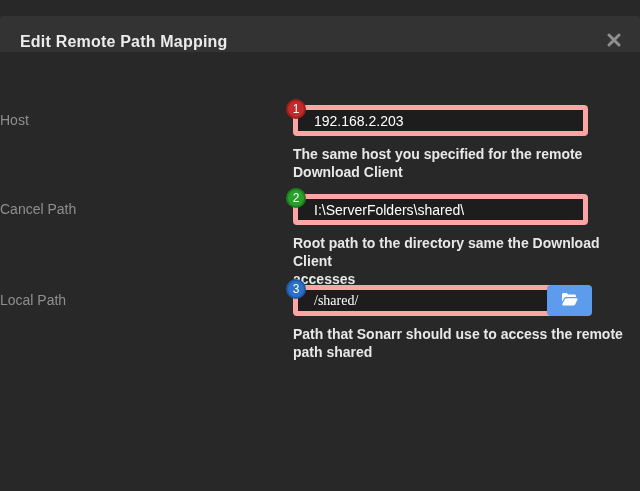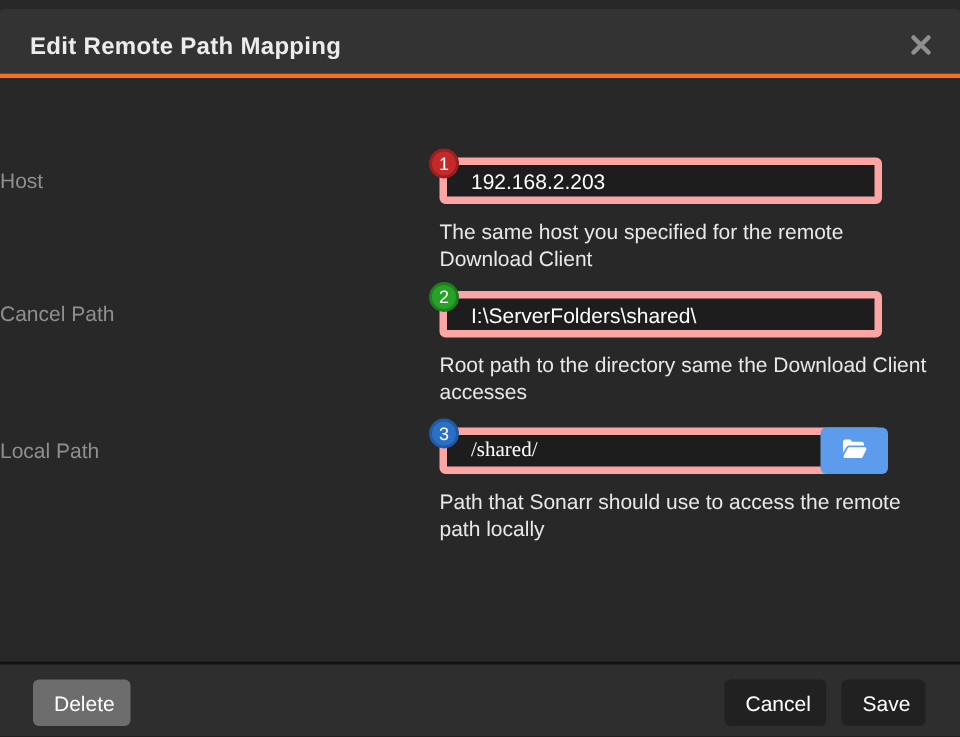--- a/index.html
+++ b/index.html
@@ -9,21 +9,21 @@
     width: 640px;
     height: 491px;
     font-family: "Liberation Sans", "DejaVu Sans", sans-serif;
     background: #282828;
     overflow: hidden;
   }
 
   
   .modal-header {
     position: absolute;
-    top: 6px; left: 0; right: 0;
+    top: 16px; left: 0; right: 0;
     height: 46px;
     background: #333333;
     border-bottom: 3px solid #f97316;
     border-radius: 3px 3px 0 0;
   }
   .modal-title {
     position: absolute;
     left: 20px;
     top: 0;
     line-height: 51px;
@@ -112,20 +112,21 @@
   }
 
   .help {
     position: absolute;
     left: 293px; top: 40px;
     width: 330px;
     font-size: 14px;
     line-height: 18px;
     color: #e8e8e8;
     white-space: pre-line;
+    font-weight: bold;
   }
 
   
   .modal-footer {
     position: absolute;
     left: 0; right: 0; bottom: 0;
     height: 50px;
     background: #2e2e2e;
     border-top: 2px solid #131313;
   }
@@ -190,24 +191,19 @@
         <button class="browse-btn">
           <span>
             <svg width="17" height="14" viewBox="0 0 17 14">
               <path fill="#ffffff" d="M1 2.5C1 1.7 1.7 1 2.5 1h3.2l1.5 1.5h6.3c.8 0 1.5.7 1.5 1.5v1H5.2c-.9 0-1.7.5-2.1 1.3L1 9.8V2.5z"></path>
               <path fill="#ffffff" d="M5.3 6.2h10.3c.7 0 1.2.7.9 1.4l-2.4 5c-.2.5-.7.8-1.3.8H2.3c-.7 0-1.2-.7-.9-1.4L4 7.1c.2-.5.7-.9 1.3-.9z"></path>
             </svg>
           </span>
         </button>
       </div>
       <div class="help">Path that Sonarr should use to access the remote
-path locally</div>
+path shared</div>
     </div>
 
   </div>
 
-  <div class="modal-footer">
-    <button class="btn btn-delete">Delete</button>
-    <button class="btn btn-cancel">Cancel</button>
-    <button class="btn btn-save">Save</button>
-  </div>
 
 </div>
 
 </body></html>

